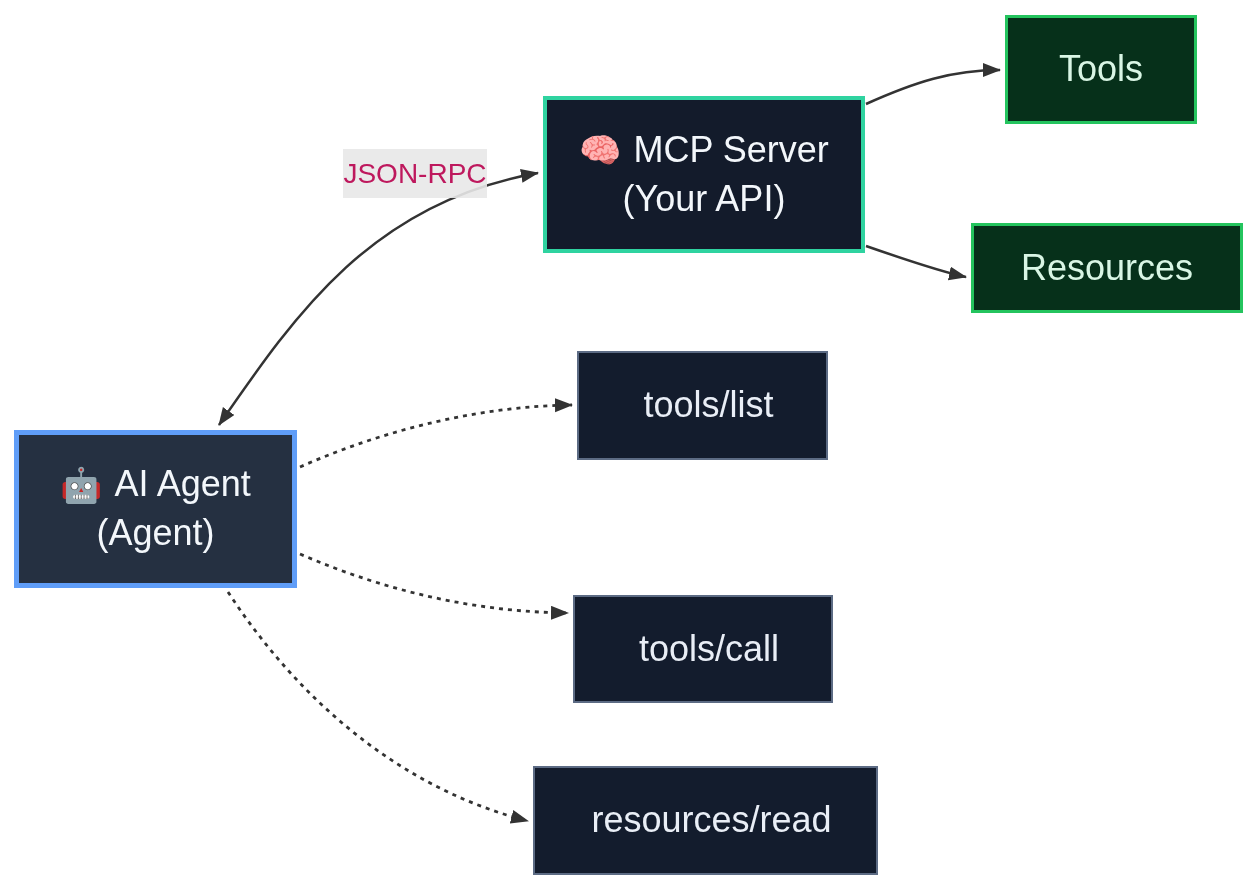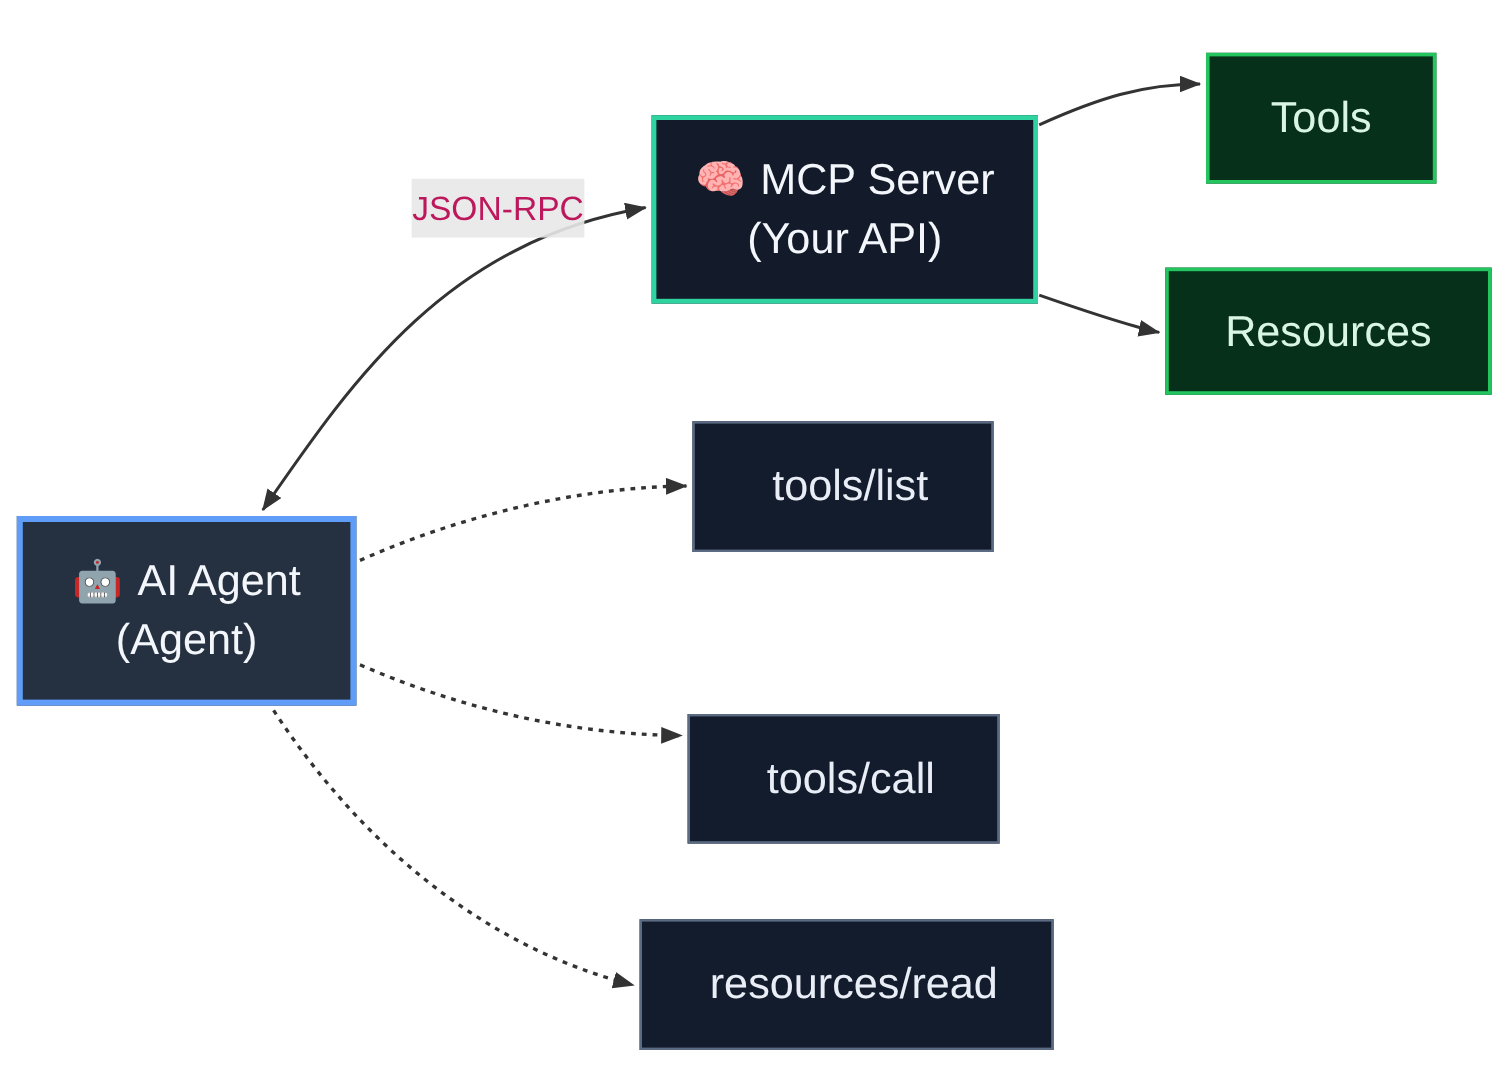--- a/index.html
+++ b/index.html
@@ -68,22 +68,22 @@
     left: 14px; top: 430px; width: 283px; height: 158px;
     background: #253041;
     border: 5px solid #5f9df8;
     color: #f3f7fb;
   }
   .node-green {
     background: #06301a;
     border: 3px solid #24c45e;
     color: #d9f6e5;
   }
-  .node-tools { left: 1005px; top: 15px; width: 192px; height: 109px; margin-top: 29px; }
-  .node-resources { left: 971px; top: 223px; width: 272px; height: 106px; }
+  .node-tools { left: 1005px; top: 15px; width: 192px; height: 109px; }
+  .node-resources { left: 971px; top: 223px; width: 272px; height: 90px; }
   .node-method {
     background: #131c2d;
     border: 2px solid #5c6b84;
     color: #e9eef6;
     padding-left: 12px;
   }
   .node-tools-list { left: 577px; top: 351px; width: 251px; height: 109px; }
   .node-tools-call { left: 573px; top: 559px; width: 260px; height: 108px; margin-top: 36px; }
   .node-resources-read { left: 533px; top: 766px; width: 345px; height: 109px; }
 

